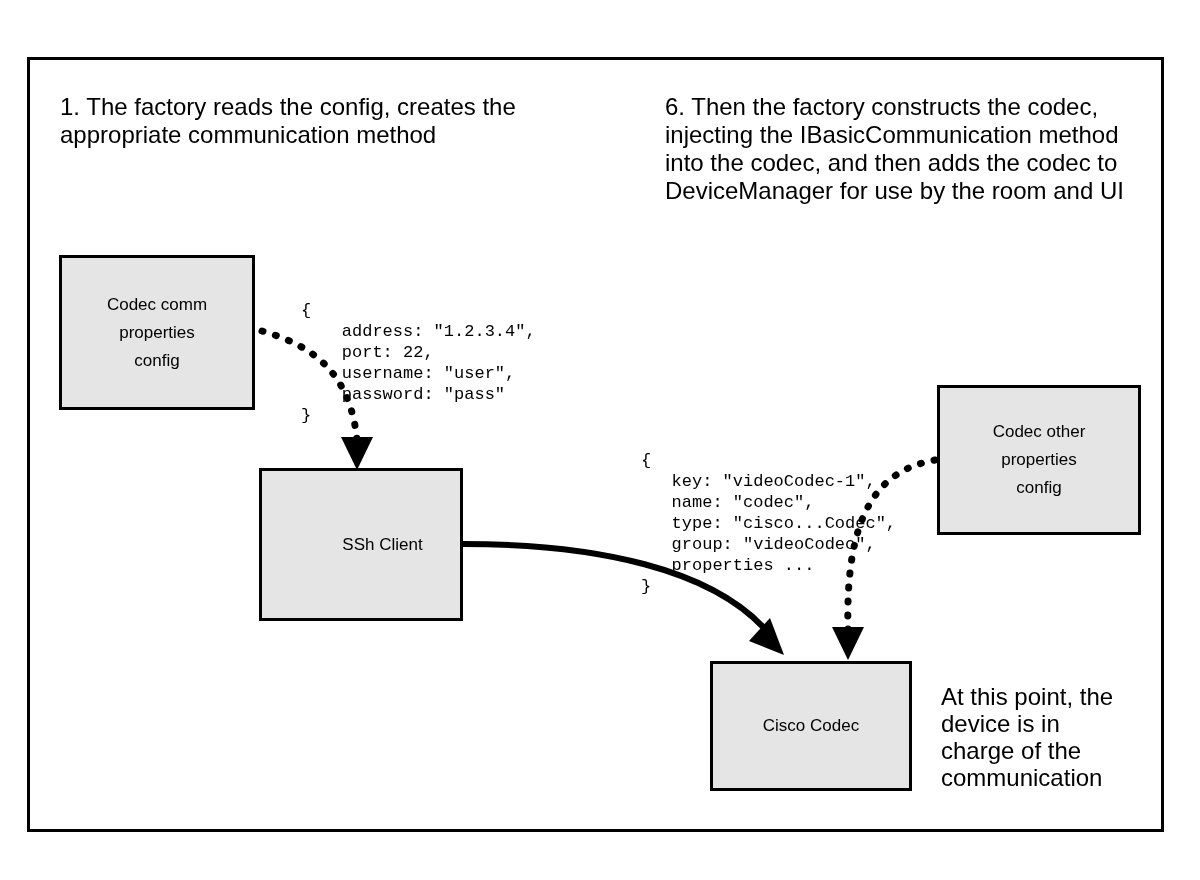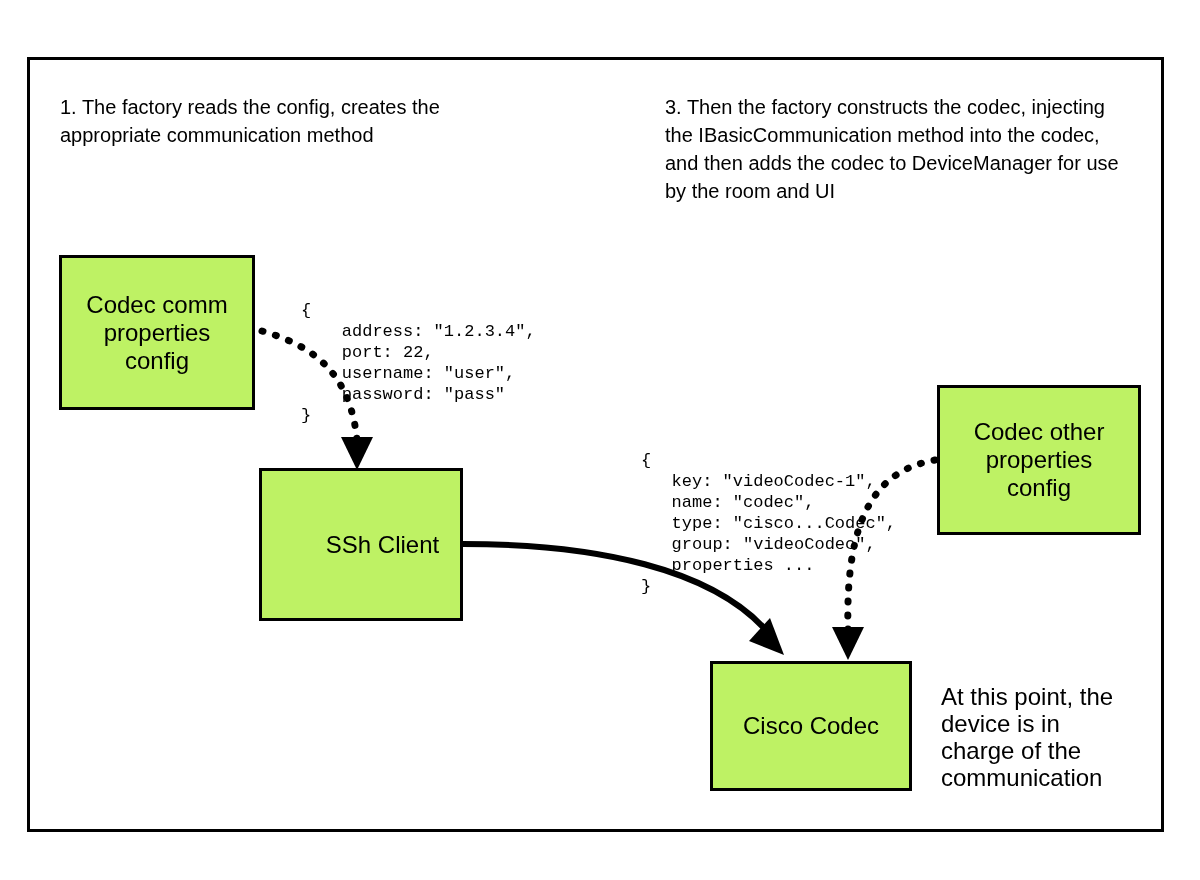--- a/index.html
+++ b/index.html
@@ -21,38 +21,38 @@
     position: absolute;
     left: 27px;
     top: 57px;
     width: 1137px;
     height: 775px;
     border: 3px solid #000000;
     box-sizing: border-box;
   }
   .note {
     position: absolute;
-    font-size: 20px;
+    font-size: 24px;
     line-height: 28px;
     color: #000000;
     white-space: pre-line;
   }
   #note-1 { left: 60px; top: 93px; width: 470px; }
   #note-2 { left: 665px; top: 93px; width: 470px; }
 
   .box {
     position: absolute;
     border: 3px solid #000000;
     box-sizing: border-box;
-    background: #bef264;
+    background: #e5e5e5;
     display: flex;
     align-items: center;
     justify-content: center;
     text-align: center;
-    font-size: 24px;
+    font-size: 17px;
     line-height: 28px;
     color: #000000;
     white-space: pre-line;
     z-index: 3;
   }
   #box-comm-config { left: 59px;  top: 255px; width: 196px; height: 155px; }
   #box-ssh-client  { left: 259px; top: 468px; width: 204px; height: 153px; padding-left: 43px; }
   #box-other-config{ left: 937px; top: 385px; width: 204px; height: 150px; }
   #box-cisco-codec { left: 710px; top: 661px; width: 202px; height: 130px; }
 
@@ -108,21 +108,21 @@
     </g>
 
     <g>
       <path d="M 935,460 C 880,470 845,510 848,630" fill="none" stroke="#000000" stroke-width="7" stroke-linecap="round" stroke-dasharray="1 13"></path>
       <polygon points="848,660 832,627 864,627" fill="#000000"></polygon>
     </g>
   </svg>
 
   <div class="note" id="note-1">1. The factory reads the config, creates the appropriate communication method</div>
 
-  <div class="note" id="note-2">3. Then the factory constructs the codec, injecting the IBasicCommunication method into the codec, and then adds the codec to DeviceManager for use by the room and UI</div>
+  <div class="note" id="note-2">6. Then the factory constructs the codec, injecting the IBasicCommunication method into the codec, and then adds the codec to DeviceManager for use by the room and UI</div>
 
   <div class="box" id="box-comm-config">Codec comm
 properties
 config</div>
 
   <div class="box" id="box-ssh-client">SSh Client</div>
 
   <div class="box" id="box-other-config">Codec other
 properties
 config</div>

